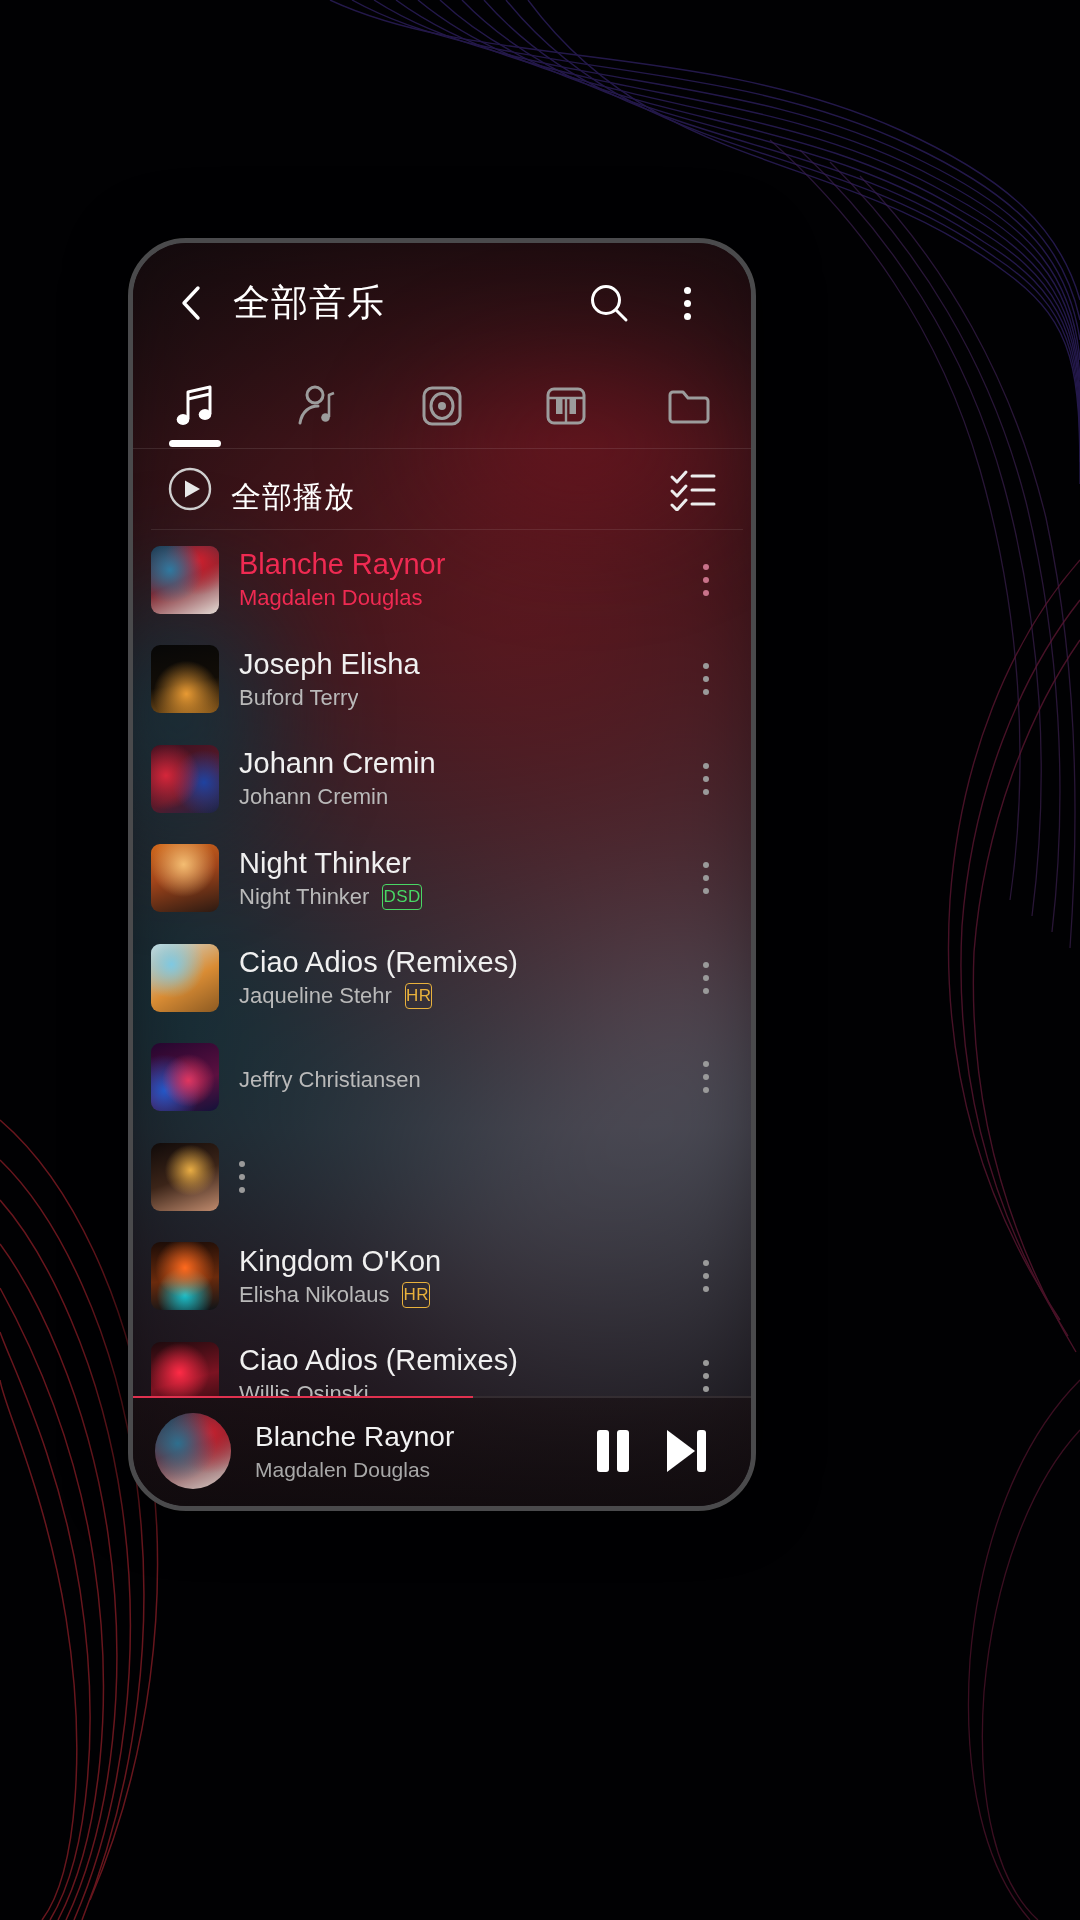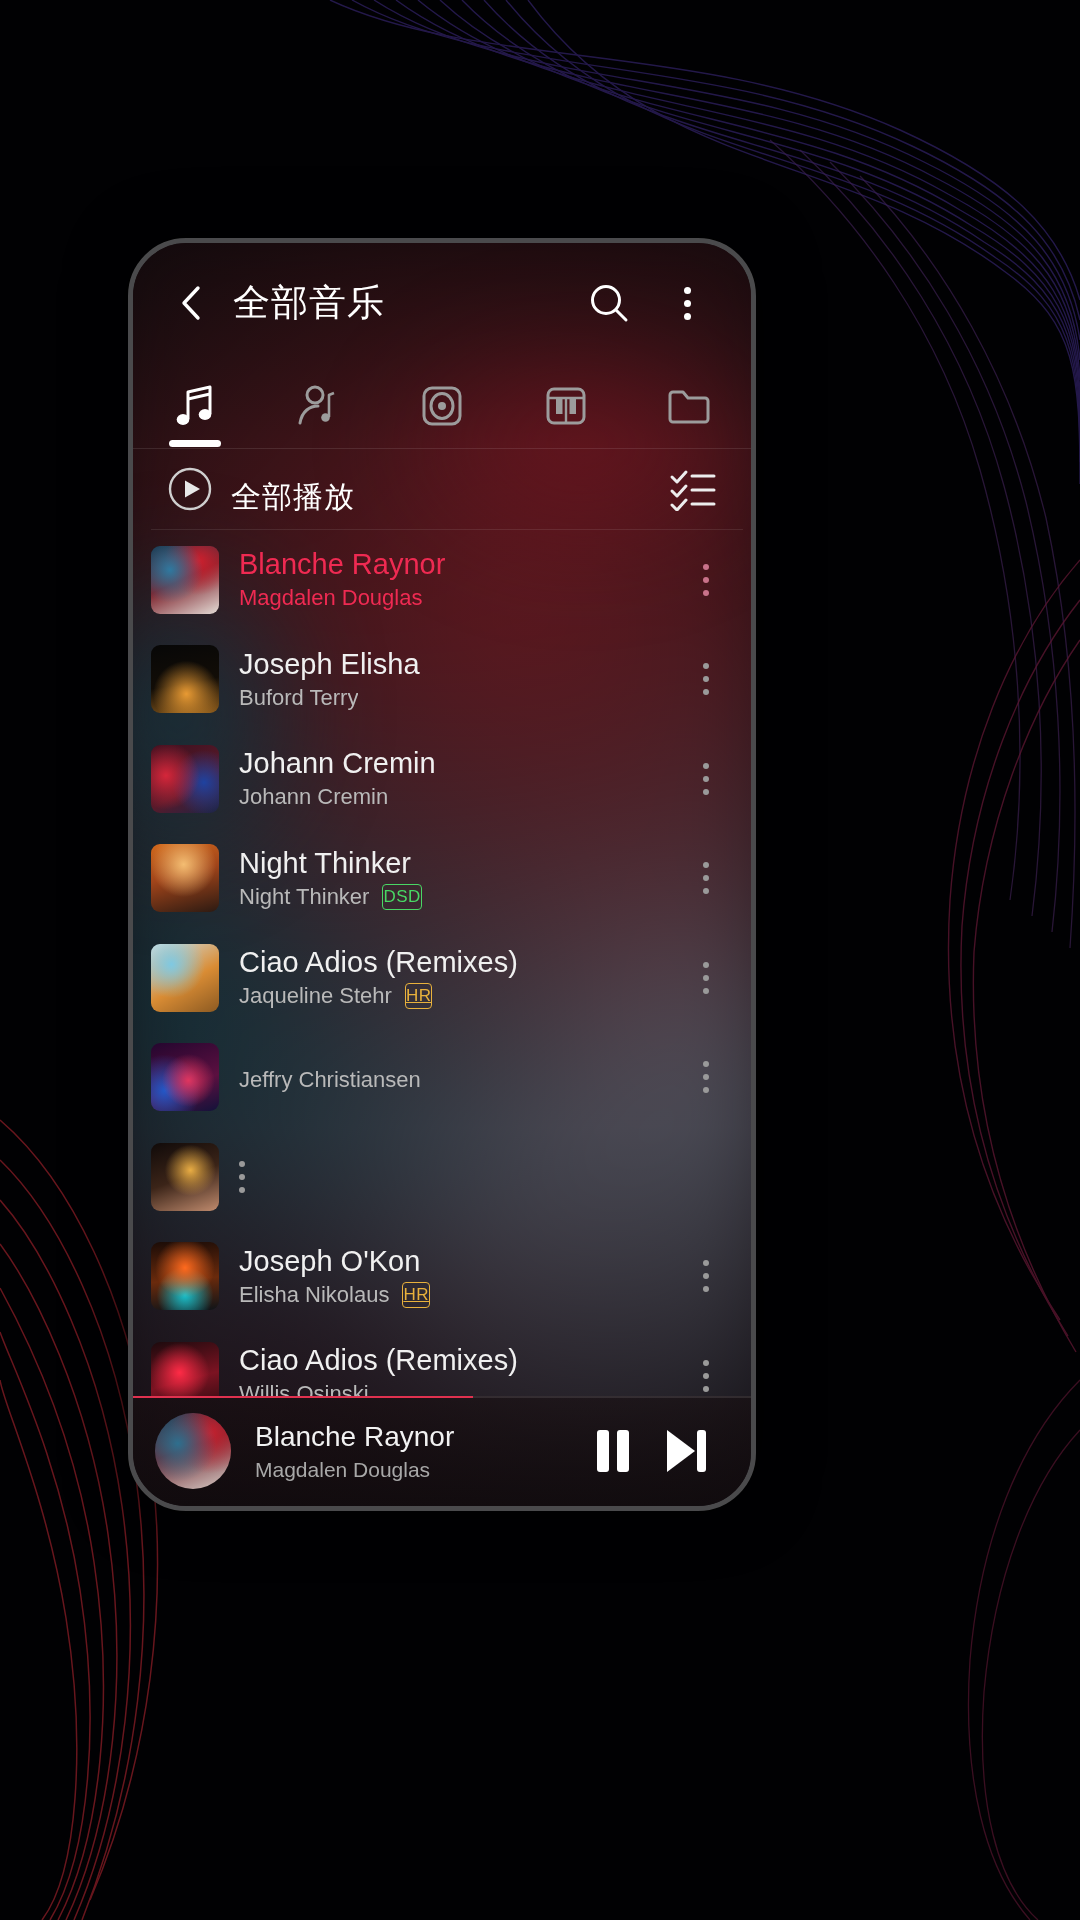--- a/index.html
+++ b/index.html
@@ -67,21 +67,21 @@
   .row { height:99.5px; display:flex; align-items:center; padding:0 22px 0 18px; position:relative; }
   .art { width:68px; height:68px; border-radius:9px; flex:none; overflow:hidden; position:relative; }
   .meta { margin-left:20px; flex:1; min-width:0; }
   .t { font-size:29px; color:#f0f0f0; white-space:nowrap; overflow:hidden; text-overflow:ellipsis; line-height:1.12; }
   .sub { display:flex; align-items:center; margin-top:5px; }
   .a { font-size:22px; color:#b9b9b9; white-space:nowrap; overflow:hidden; text-overflow:ellipsis; }
   .row.playing .t, .row.playing .a { color:#ef2a52; }
   .badge { margin-left:13px; font-size:17px; line-height:1; padding:3px 0 4px;
            border:1.6px solid; border-radius:4px; letter-spacing:.5px; flex:none; font-weight:500; }
   .b-DSD { color:#49d764; border-color:#49d764; }
-  .b-HR  { color:#e8b13c; border-color:#e8b13c;text-decoration:underline; }
+  .b-HR  { color:#e8b13c; border-color:#e8b13c; }
   .b-SQ  { color:#ee5bea; border-color:#ee5bea; }
   .kebab { width:46px; height:64px; display:flex; flex-direction:column; align-items:center;
            justify-content:center; cursor:pointer; flex:none; }
   .kebab i { width:6px; height:6px; border-radius:50%; background:#9a9a9a; margin:3.5px 0; display:block; }
   .row.playing .kebab i { background:#c9728a; }
 
   
   #mini { position:absolute; left:0; bottom:0; width:100%; height:110px;
           display:flex; align-items:center; padding:0 30px 0 22px;
           background:linear-gradient(180deg, rgba(22,12,14,.55), rgba(16,10,12,.78)); }
@@ -338,21 +338,21 @@
             <i></i>
             <i></i>
             <i></i>
           </div>
         </div>
         <div class="row">
           <div class="art">
             <div class="fill" style="background: radial-gradient(circle at 50% 38%, rgb(255, 106, 30) 0%, rgba(255, 106, 30, 0) 55%), radial-gradient(circle at 50% 78%, rgb(22, 194, 207) 0%, rgba(22, 194, 207, 0) 45%), linear-gradient(175deg, rgb(27, 12, 7) 0%, rgb(106, 42, 12) 55%, rgb(15, 20, 24) 100%);"></div>
           </div>
           <div class="meta">
-            <div class="t">Joseph O'Kon</div>
+            <div class="t">Kingdom O'Kon</div>
             <div class="sub">
               <div class="a">Elisha Nikolaus</div>
               <span class="badge b-HR">HR</span>
             </div>
           </div>
           <div class="kebab">
             <i></i>
             <i></i>
             <i></i>
           </div>

